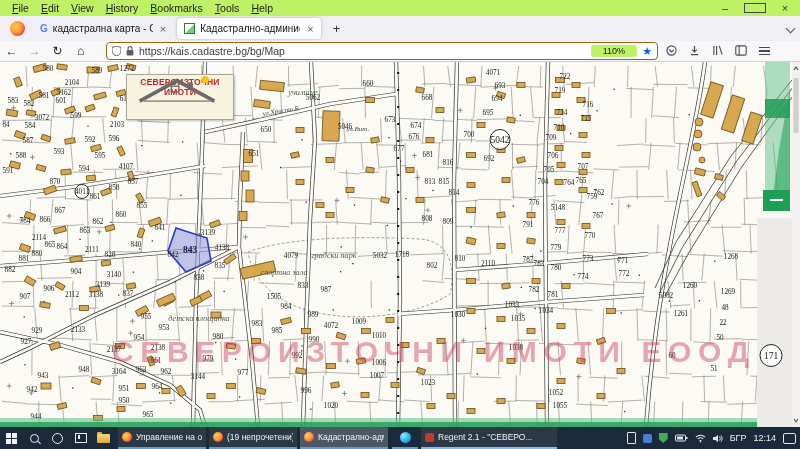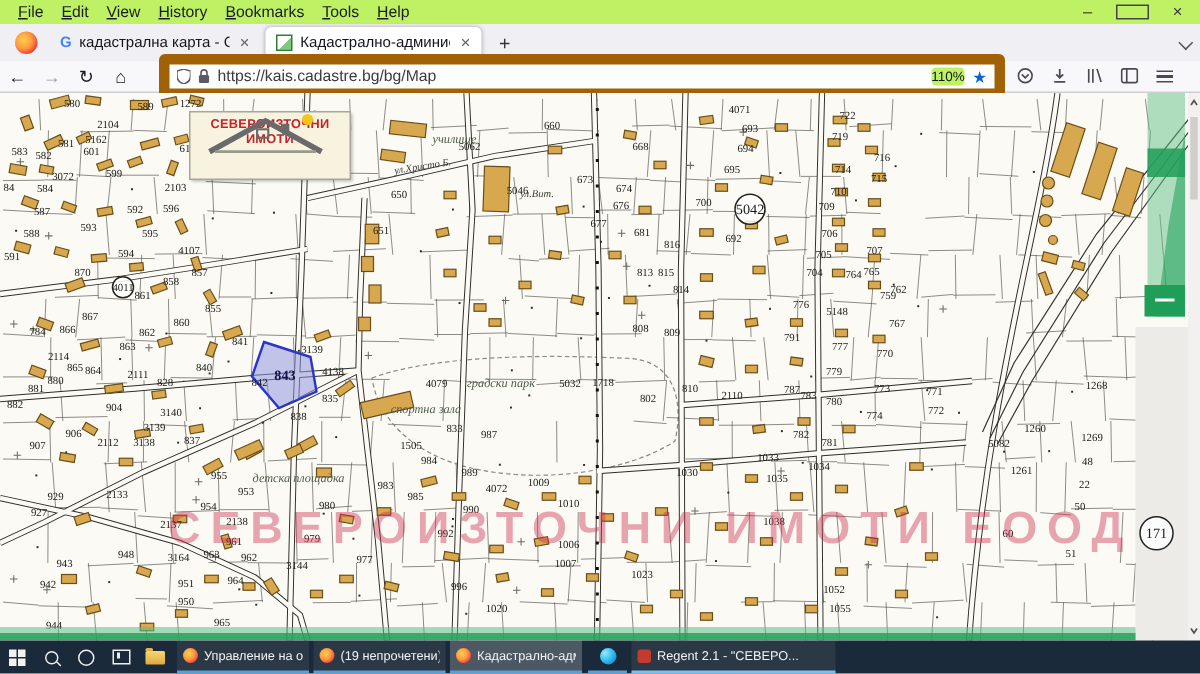--- a/index.html
+++ b/index.html
@@ -24,24 +24,24 @@
   .tab .t-close{color:#5b5b66;font-size:11px;padding-left:2px}
   .g-icon{color:#4285f4;font-weight:bold;font-size:10px}
   .kais-icon{width:9px;height:9px;border:1.5px solid #2e7d32;background:linear-gradient(135deg,#fff 55%,#7fc97f 55%)}
   .newtab{font-size:13px;color:#333;padding:0 8px}
   .tab-chevron{position:absolute;right:6px;top:9px;width:6px;height:6px;border-right:1.4px solid #555;
                border-bottom:1.4px solid #555;transform:rotate(45deg)}
   .navbar{position:absolute;top:41px;left:0;right:0;height:20px;background:#f8f8fa;
           border-bottom:1px solid #cfcfd6;display:flex;align-items:center;font-size:12px}
   .nav-ic{width:23px;text-align:center;color:#1b1b22;font-size:12px}
   .nav-ic.fwd{color:#9a9aa2}
-  .urlbar{height:16px;flex:0 0 540px;margin-left:14px;background:#fff;border:7px solid #a16207;
+  .urlbar{height:16px;flex:0 0 540px;margin-left:14px;background:#fff;border:1px solid #a16207;
           border-radius:4px;display:flex;align-items:center;padding:0 5px;gap:5px}
   .url-text{font-size:10.5px;color:#3a3a42;flex:1;white-space:nowrap;overflow:hidden}
-  .zoom-pill{font-size:9px;background:#bef264;border-radius:3px;padding:1px 0;color:#15141a}
+  .zoom-pill{font-size:9px;background:#bef264;border-radius:3px;padding:1px 12px;color:#15141a}
   .star{color:#0a63d8;font-size:11px}
   .nav-right{display:flex;align-items:center;margin-left:8px;gap:12px;color:#4a4a52}
   .hamburger{display:inline-block;width:11px}
   .hamburger i{display:block;height:1.4px;background:#4a4a52;margin:2px 0}
   
   .map{position:absolute;top:62px;left:0;width:800px;height:365px;background:#fbfaf5}
   .map svg{position:absolute;top:0;left:0}
   .logo-box{position:absolute;left:126px;top:12px;width:106px;height:44px;background:#f7f3df;
             border:1px solid #a9a598;box-shadow:1px 1px 2px rgba(0,0,0,.25);text-align:center;z-index:3}
   .logo-text{font-size:8.5px;font-weight:bold;color:#c2242c;margin-top:2px;letter-spacing:.2px}
@@ -723,13 +723,34 @@
     <span class="ff-s"></span>
     <span class="lbl">Кадастрално-админ...</span>
   </div>
   <div class="edge-btn">
       <span class="edge-ic"></span>
     </div>
   <div class="tb-app regent">
     <span class="reg-ic"></span>
     <span class="lbl">Regent 2.1 - "СЕВЕРО...</span>
   </div>
+  <div class="tray">
+    <span class="ph"></span>
+    <span class="bsq"></span>
+    <span class="shield"></span>
+    <svg width="13" height="8" viewBox="0 0 13 8">
+        <rect x="0.5" y="1" width="10" height="6" rx="1" fill="none" stroke="#dfe6ec" stroke-width="1"></rect>
+        <rect x="11" y="3" width="1.5" height="2" fill="#dfe6ec"></rect>
+        <rect x="2" y="2.5" width="6" height="3" fill="#dfe6ec"></rect>
+      </svg>
+    <svg width="11" height="9" viewBox="0 0 12 9">
+        <path d="M1,3 A7,7 0 0 1 11,3 M3,5 A4.5,4.5 0 0 1 9,5 M5,7 A2,2 0 0 1 7,7" fill="none" stroke="#dfe6ec" stroke-width="1.1"></path>
+        <circle cx="6" cy="8" r="0.9" fill="#dfe6ec"></circle>
+      </svg>
+    <svg width="10" height="9" viewBox="0 0 10 9">
+        <path d="M0,3 H2.5 L5,0.8 V8.2 L2.5,6 H0 Z" fill="#dfe6ec"></path>
+        <path d="M6.5,2.5 A3,3 0 0 1 6.5,6.5 M7.8,1.3 A4.6,4.6 0 0 1 7.8,7.7" fill="none" stroke="#dfe6ec" stroke-width="1"></path>
+      </svg>
+    <span class="txt">БГР</span>
+    <span class="txt">12:14</span>
+    <span class="bubble"></span>
+  </div>
 </div>
 
 </body></html>

